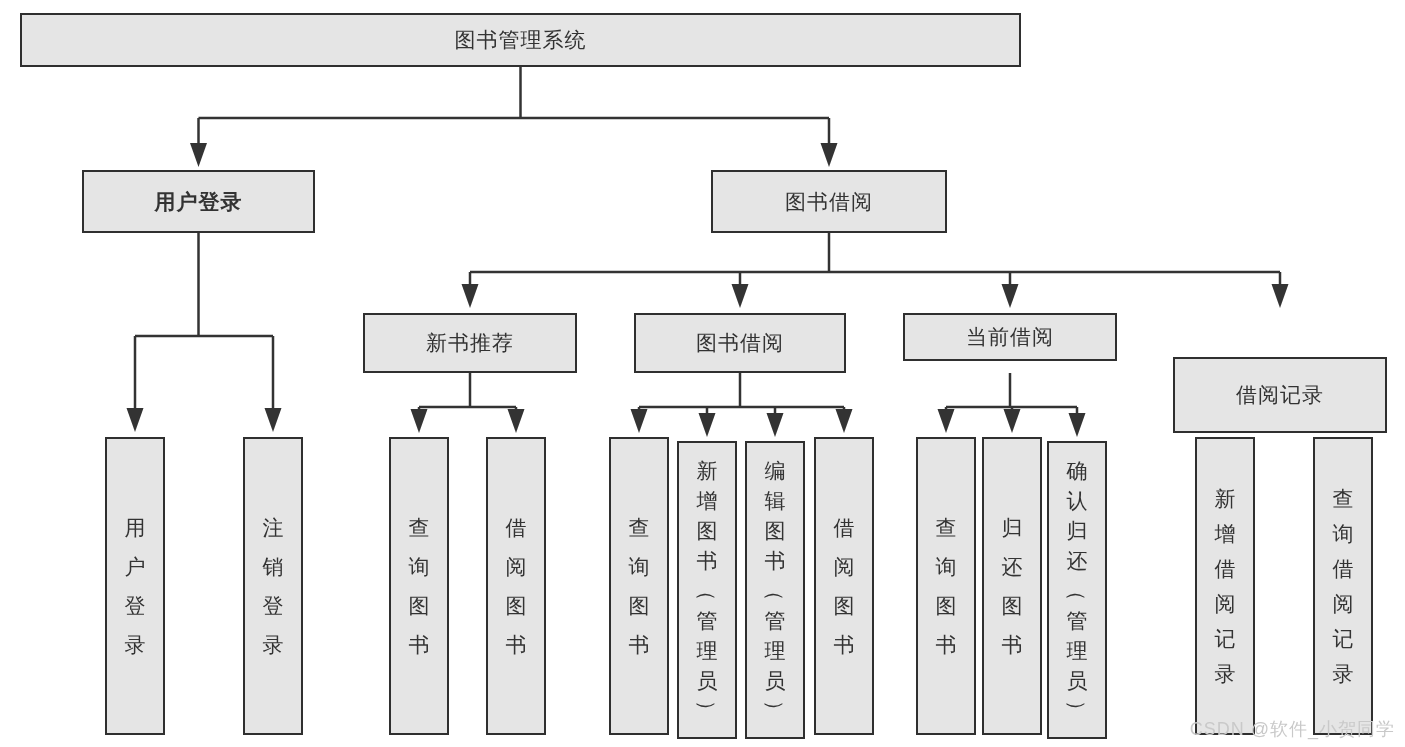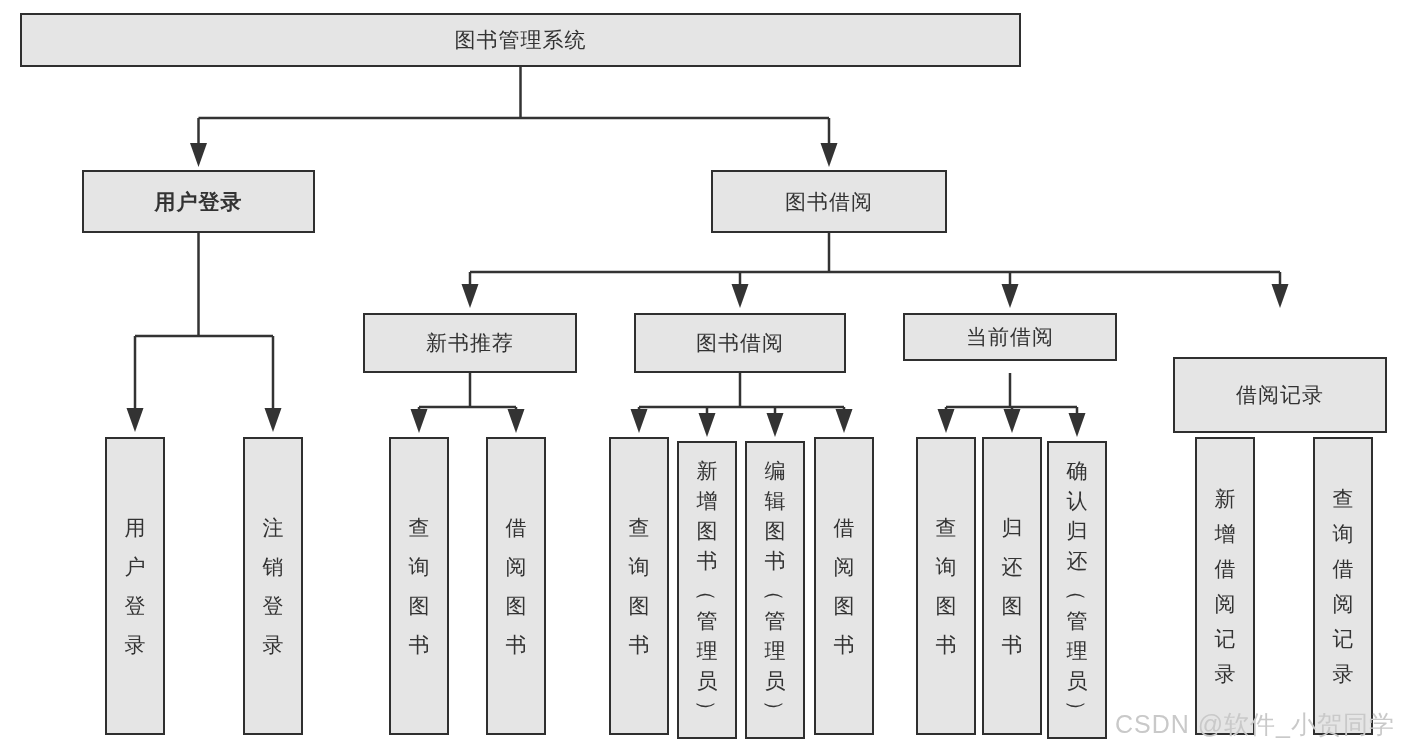--- a/index.html
+++ b/index.html
@@ -16,21 +16,21 @@
     border:2px solid var(--border); color:var(--text);
     display:flex; align-items:center; justify-content:center;
     font-size:21px; letter-spacing:1px; z-index:2;
   }
   .node.h{white-space:nowrap;}
   .node.v{flex-direction:column; letter-spacing:0;}
   .node.v .ch{display:block; line-height:1; height:21px;}
   .node.v .ch.paren{transform:rotate(90deg);}
   #watermark{
     position:absolute; right:10px; bottom:6px; z-index:3;
-    color:var(--wm); font-size:25px; letter-spacing:1px; white-space:nowrap;
+    color:var(--wm); font-size:18px; letter-spacing:1px; white-space:nowrap;
   }
 </style>
 </head>
 <body>
 
 <div id="canvas">
   <svg id="connectors" width="1405" height="747" viewBox="0 0 1405 747">
       <line x1="520.5" y1="67" x2="520.5" y2="118" stroke="#333333" stroke-width="2.5"></line>
       <line x1="198.5" y1="118" x2="829" y2="118" stroke="#333333" stroke-width="2.5"></line>
       <line x1="198.5" y1="233" x2="198.5" y2="336" stroke="#333333" stroke-width="2.5"></line>

